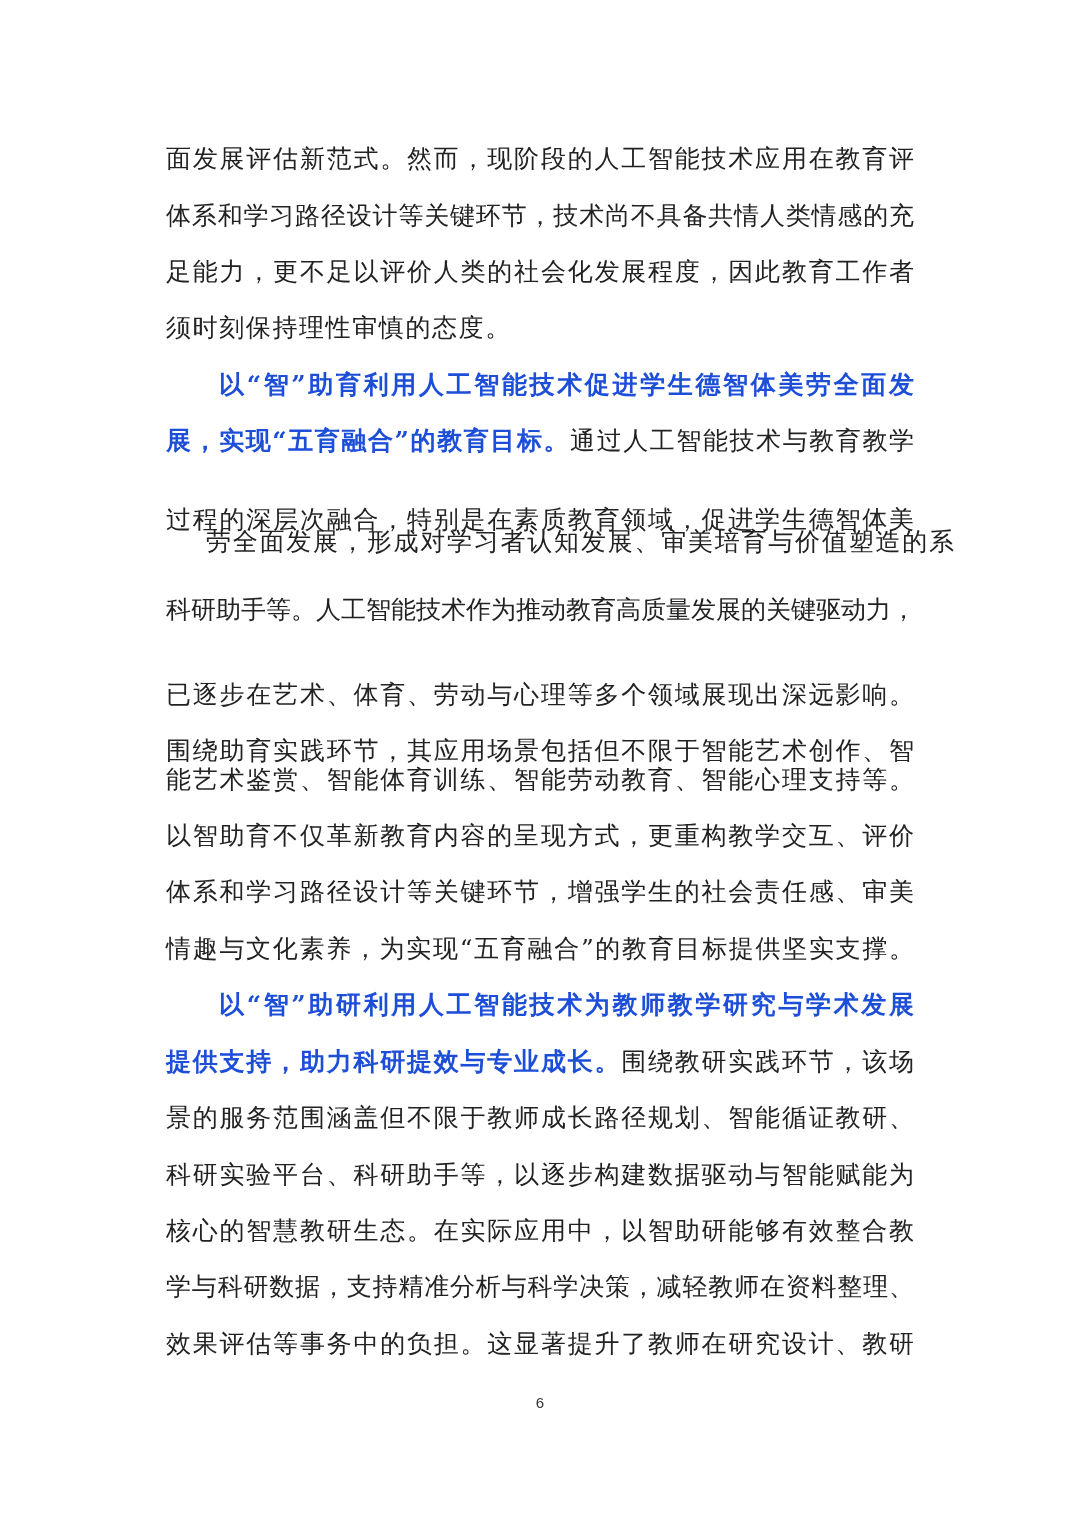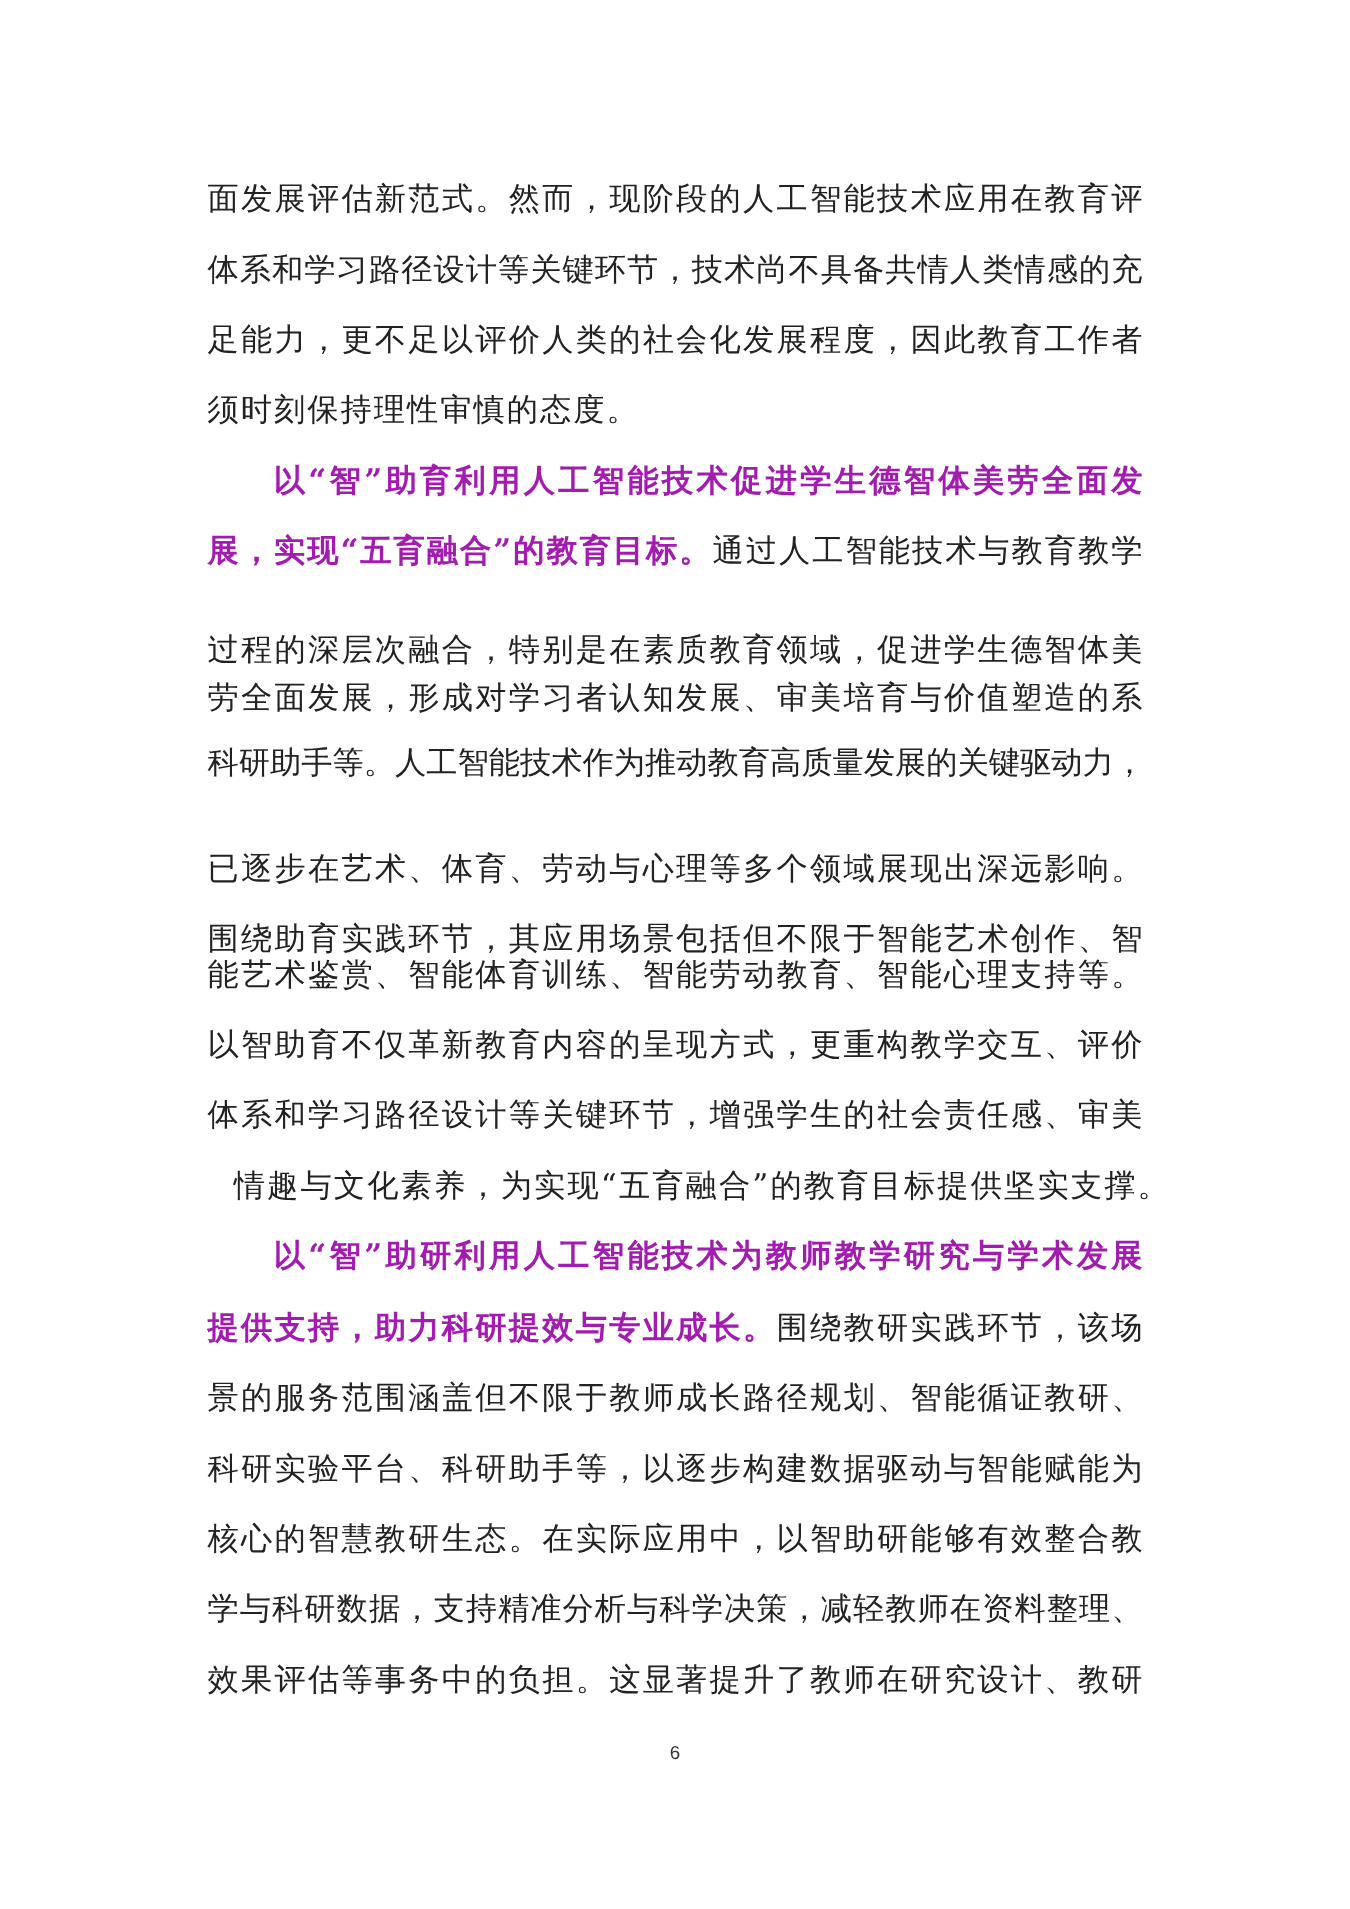--- a/index.html
+++ b/index.html
@@ -4,44 +4,44 @@
 <style>
   html, body { margin: 0; padding: 0; background: #ffffff; }
   body { width: 1080px; height: 1527px; position: relative; overflow: hidden;
          font-family: "DejaVu Serif", "Liberation Serif", serif; color: #222; }
   .page { position: absolute; left: 0; top: 0; width: 872px; height: 1527px; background: #fff; }
   .line { position: absolute; left: 166px; width: 748px; height: 40px; line-height: 40px;
           font-size: 25px; white-space: nowrap; text-align: justify; text-align-last: justify;
           letter-spacing: 0; }
   .line.indent { left: 219px; width: 695px; }
   .line.last { text-align-last: left; }
-  .b { font-weight: bold; color: #a21caf; }
+  .b { font-weight: bold; color: #1d4ed8; }
   .pagenum { position: absolute; top: 1394px; left: 0; width: 1080px; text-align: center;
              font-family: "Liberation Sans", sans-serif; font-size: 15px; color: #333; }
 </style>
 </head>
 <body>
 
 <div class="page">
   <div id="lines">
       <div class="line" style="top: 139px; letter-spacing: 0px;"><span>面发展评估新范式。然而，现阶段的人工智能技术应用在教育评</span></div>
       <div class="line" style="top: 196px; letter-spacing: 0px;"><span>体系和学习路径设计等关键环节，技术尚不具备共情人类情感的充</span></div>
       <div class="line" style="top: 252px; letter-spacing: 0px;"><span>足能力，更不足以评价人类的社会化发展程度，因此教育工作者</span></div>
       <div class="line last" style="top: 308px; letter-spacing: 1.6px;"><span>须时刻保持理性审慎的态度。</span></div>
       <div class="line indent" style="top: 365px; letter-spacing: 0px;"><span class="b">以“智”助育利用人工智能技术促进学生德智体美劳全面发</span></div>
       <div class="line" style="top: 421px; letter-spacing: 0px;"><span class="b">展，实现“五育融合”的教育目标。</span><span>通过人工智能技术与教育教学</span></div>
       <div class="line" style="top: 500px; letter-spacing: 0px;"><span>过程的深层次融合，特别是在素质教育领域，促进学生德智体美</span></div>
-      <div class="line" style="top: 538px; letter-spacing: 0px;"><span>劳全面发展，形成对学习者认知发展、审美培育与价值塑造的系</span></div>
+      <div class="line" style="top: 522px; letter-spacing: 0px; margin-left: 40px;"><span>劳全面发展，形成对学习者认知发展、审美培育与价值塑造的系</span></div>
       <div class="line" style="top: 590px; letter-spacing: 0px;"><span>科研助手等。人工智能技术作为推动教育高质量发展的关键驱动力，</span></div>
       <div class="line" style="top: 647px; letter-spacing: 0px; margin-top: 28px;"><span>已逐步在艺术、体育、劳动与心理等多个领域展现出深远影响。</span></div>
       <div class="line" style="top: 703px; letter-spacing: 0px; margin-top: 28px;"><span>围绕助育实践环节，其应用场景包括但不限于智能艺术创作、智</span></div>
       <div class="line" style="top: 760px; letter-spacing: 0px;"><span>能艺术鉴赏、智能体育训练、智能劳动教育、智能心理支持等。</span></div>
       <div class="line" style="top: 816px; letter-spacing: 0px;"><span>以智助育不仅革新教育内容的呈现方式，更重构教学交互、评价</span></div>
       <div class="line" style="top: 872px; letter-spacing: 0px;"><span>体系和学习路径设计等关键环节，增强学生的社会责任感、审美</span></div>
-      <div class="line" style="top: 929px; letter-spacing: 0px; margin-left: 21px;"><span>情趣与文化素养，为实现“五育融合”的教育目标提供坚实支撑。</span></div>
+      <div class="line" style="top: 929px; letter-spacing: 0px;"><span>情趣与文化素养，为实现“五育融合”的教育目标提供坚实支撑。</span></div>
       <div class="line indent" style="top: 985px; letter-spacing: 0px;"><span class="b">以“智”助研利用人工智能技术为教师教学研究与学术发展</span></div>
       <div class="line" style="top: 1042px; letter-spacing: 0px;"><span class="b">提供支持，助力科研提效与专业成长。</span><span>围绕教研实践环节，该场</span></div>
       <div class="line" style="top: 1098px; letter-spacing: 0px;"><span>景的服务范围涵盖但不限于教师成长路径规划、智能循证教研、</span></div>
       <div class="line" style="top: 1155px; letter-spacing: 0px;"><span>科研实验平台、科研助手等，以逐步构建数据驱动与智能赋能为</span></div>
       <div class="line" style="top: 1211px; letter-spacing: 0px;"><span>核心的智慧教研生态。在实际应用中，以智助研能够有效整合教</span></div>
       <div class="line" style="top: 1267px; letter-spacing: 0px;"><span>学与科研数据，支持精准分析与科学决策，减轻教师在资料整理、</span></div>
       <div class="line" style="top: 1324px; letter-spacing: 0px;"><span>效果评估等事务中的负担。这显著提升了教师在研究设计、教研</span></div>
     </div>
   <div class="pagenum">6</div>
 </div>

